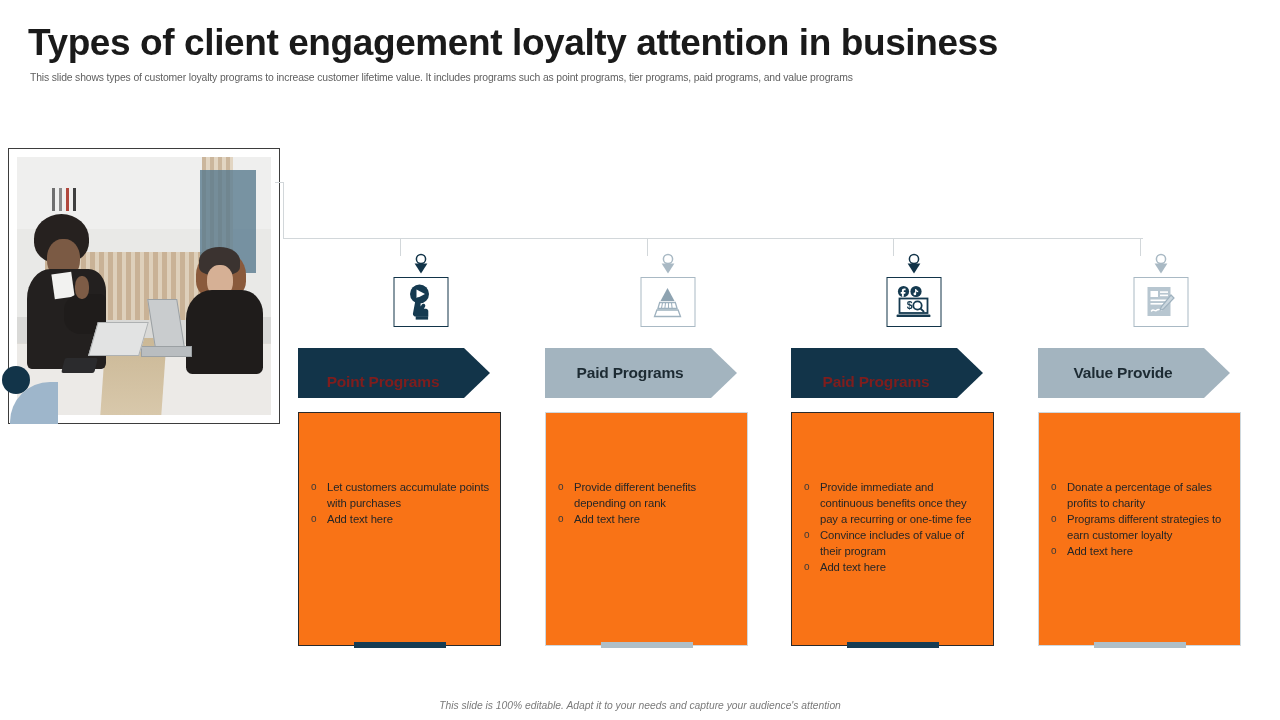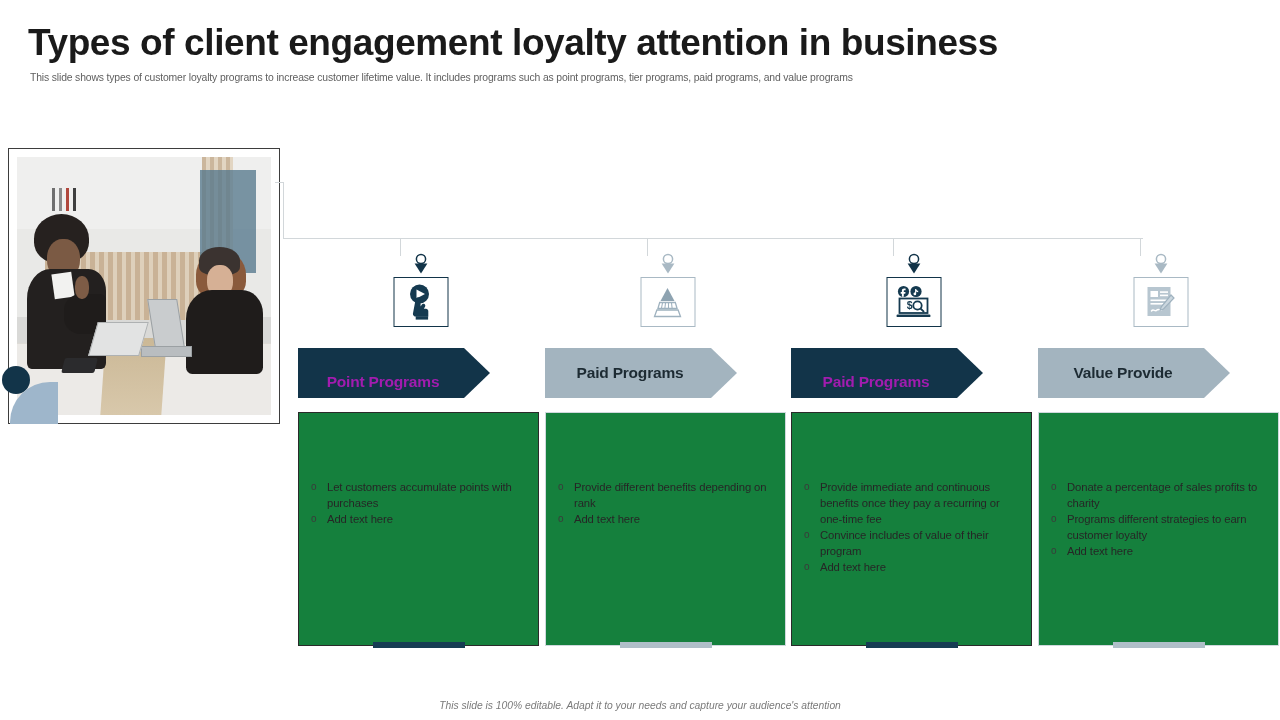--- a/index.html
+++ b/index.html
@@ -184,28 +184,28 @@
   .banner .shape {
     position:absolute; left:0; top:0; width:192px; height:50px;
     clip-path: polygon(0 0, 166px 0, 192px 50%, 166px 100%, 0 100%);
   }
   .banner .label {
     position:relative; z-index:2;
     font-size:15.5px; font-weight:700; letter-spacing:-0.2px;
     padding-right:22px;
   }
   .banner.dark .shape { background:#123449; }
-  .banner.dark .label { color:#a21caf;margin-top:17px; }
+  .banner.dark .label { color:#7f1d1d;margin-top:17px; }
   .banner.light .shape { background:#a3b4bf; }
   .banner.light .label { color:#1d2b33; }
 
   .textbox {
     position:absolute; top:412px; left:0;
-    width:241px; height:234px;
-    border:1.3px solid #2a2a2a; background:#15803d;
+    width:203px; height:234px;
+    border:1.3px solid #2a2a2a; background:#f97316;
   }
   .textbox.light { border-color:#cfd8dd; }
   .accent {
     position:absolute; bottom:-3px; left:50%; transform:translateX(-50%);
     width:92px; height:6px; background:#163c53;
   }
   .accent.light { background:#afbfc8; }
 
   ul.bullets {
     list-style:none; margin:0; padding:0;

